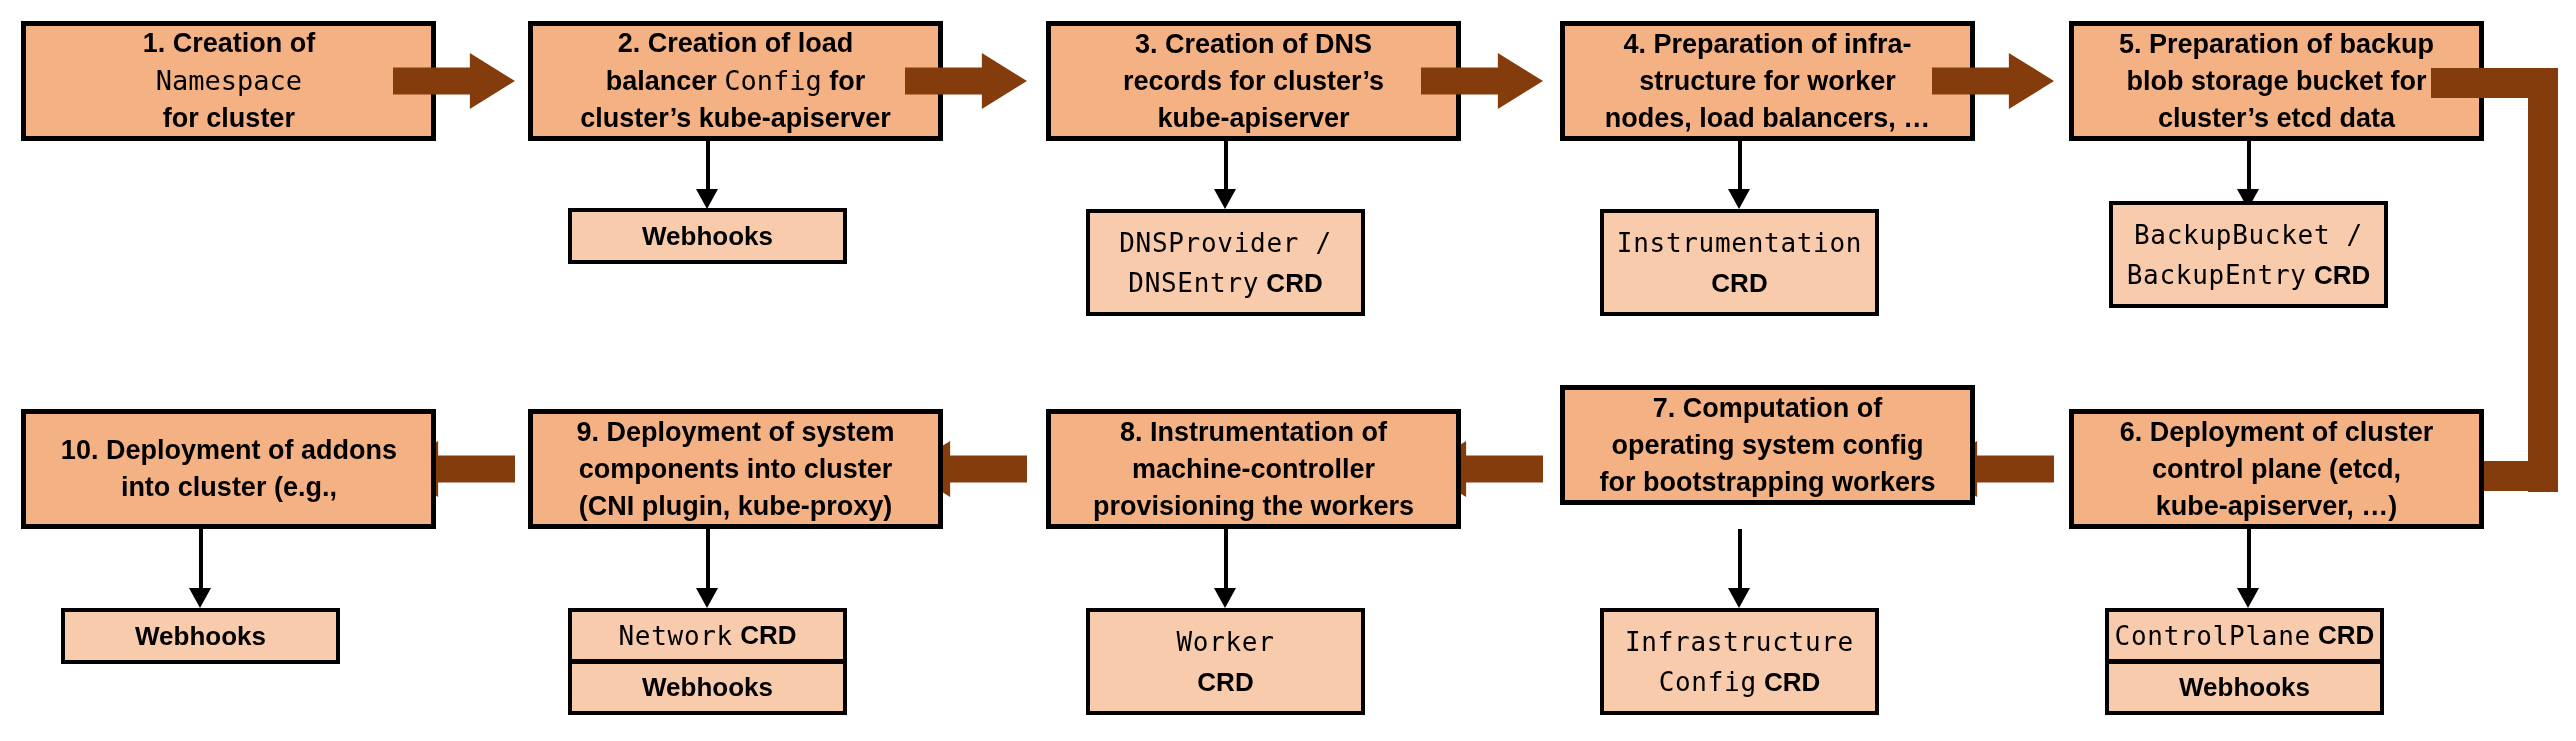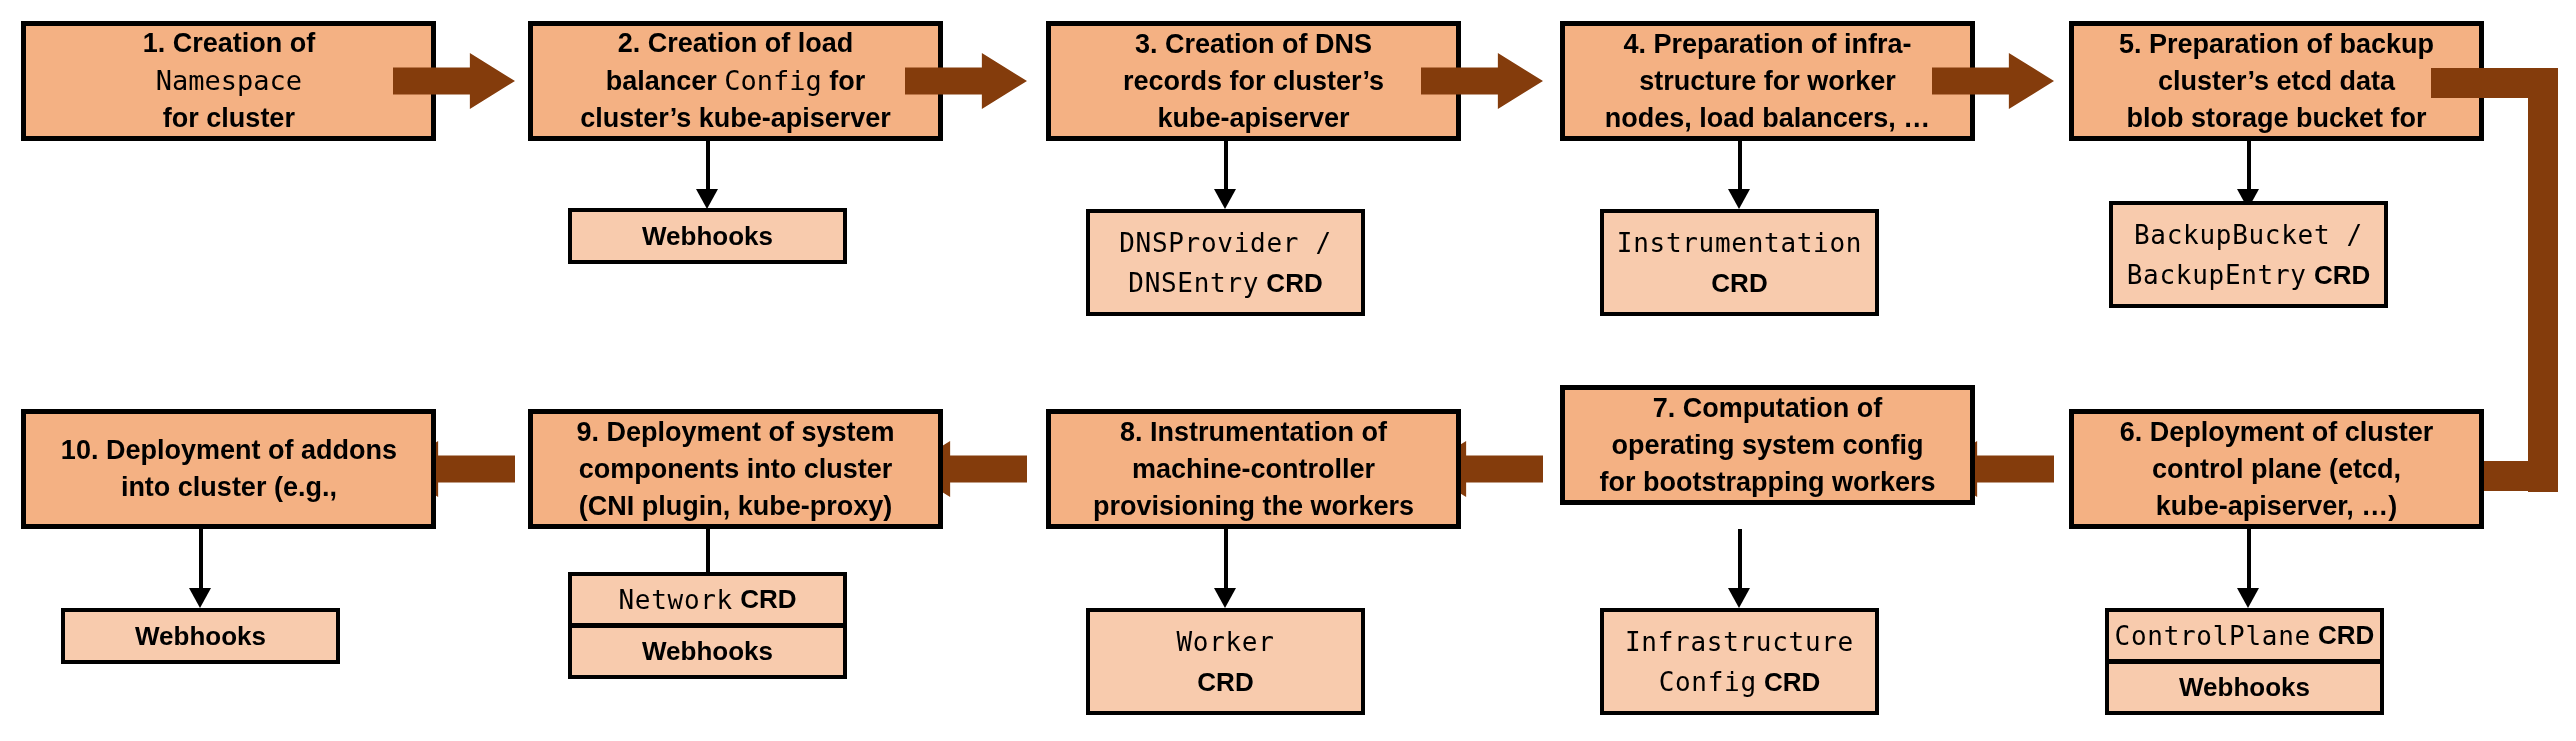--- a/index.html
+++ b/index.html
@@ -51,21 +51,21 @@
   .sub .mono{letter-spacing:0.7px;}
   .one{height:56px}.two{height:107px}
   .stack{position:absolute;width:279px;background:#F8CBAD;border:4.3px solid #000;
          box-sizing:border-box;}
   .cell{height:47px;display:flex;justify-content:center;align-items:center;
         font-weight:700;font-size:26px;white-space:pre;}
   .cell + .cell{border-top:5px solid #000;}
   .stack .mono{letter-spacing:0.7px;}
   .u2{left:568px;top:208px}.u3{left:1086px;top:209px}.u4{left:1600px;top:209px}
   .u5{left:2109px;top:201px}.u6{left:2105px;top:608px}.u7{left:1600px;top:608px}
-  .u8{left:1086px;top:608px}.u9{left:568px;top:572px}.u10{left:61px;top:608px}
+  .u8{left:1086px;top:608px}.u9{left:568px;top:608px}.u10{left:61px;top:608px}
 </style>
 </head>
 <body>
 
 <div id="canvas">
 
   <div class="box b1">
     <div class="bline"><span>1. Creation of</span></div>
     <div class="bline"><span class="mono">Namespace</span></div>
     <div class="bline"><span>for cluster</span></div>
@@ -92,22 +92,22 @@
   <div class="box b4">
     <div class="bline"><span>4. Preparation of infra-</span></div>
     <div class="bline"><span>structure for worker</span></div>
     <div class="bline"><span>nodes, load balancers, …</span></div>
   </div>
 
   <div class="harrow right r1a a4"></div>
 
   <div class="box b5">
     <div class="bline"><span>5. Preparation of backup</span></div>
+    <div class="bline"><span>blob storage bucket for</span></div>
     <div class="bline"><span>cluster’s etcd data</span></div>
-    <div class="bline"><span>blob storage bucket for</span></div>
   </div>
 
   <div class="ebar" id="e-top"></div>
   <div class="ebar" id="e-vert"></div>
   <div class="ebar" id="e-bot"></div>
   <div id="e-head"></div>
 
   <div class="box b6">
     <div class="bline"><span>6. Deployment of cluster</span></div>
     <div class="bline"><span>control plane (etcd,</span></div>

